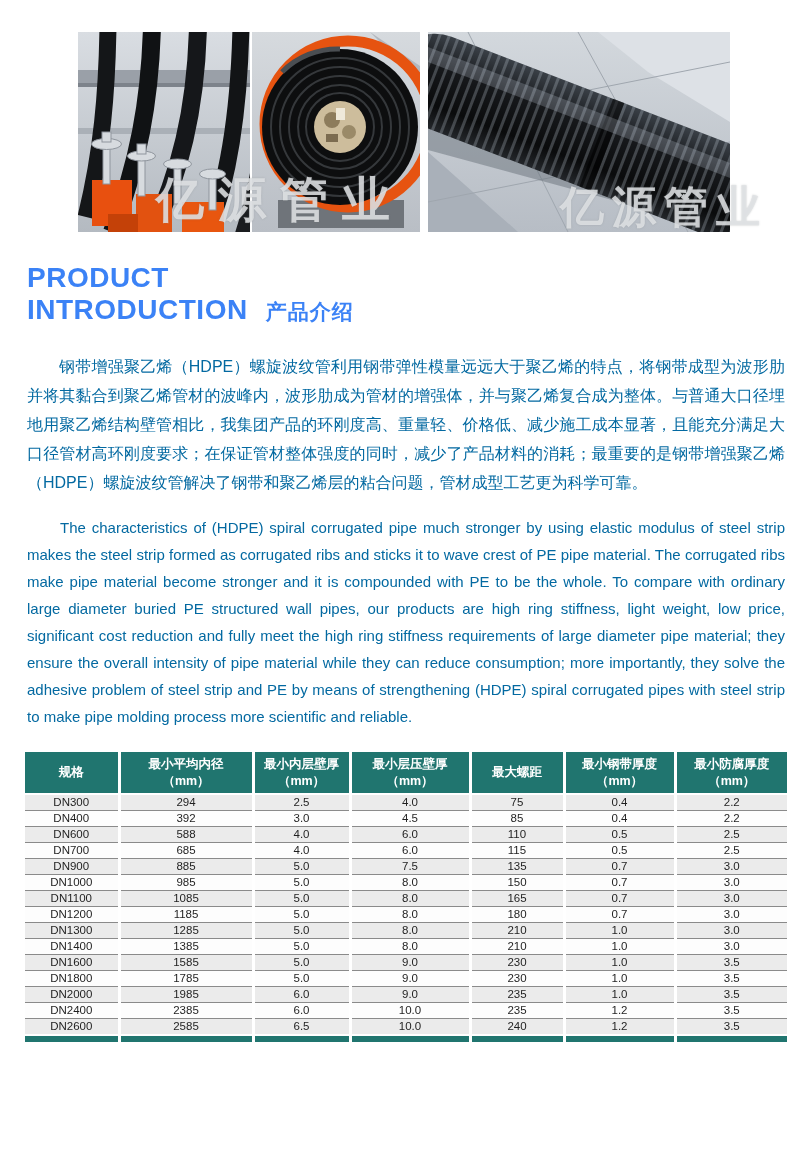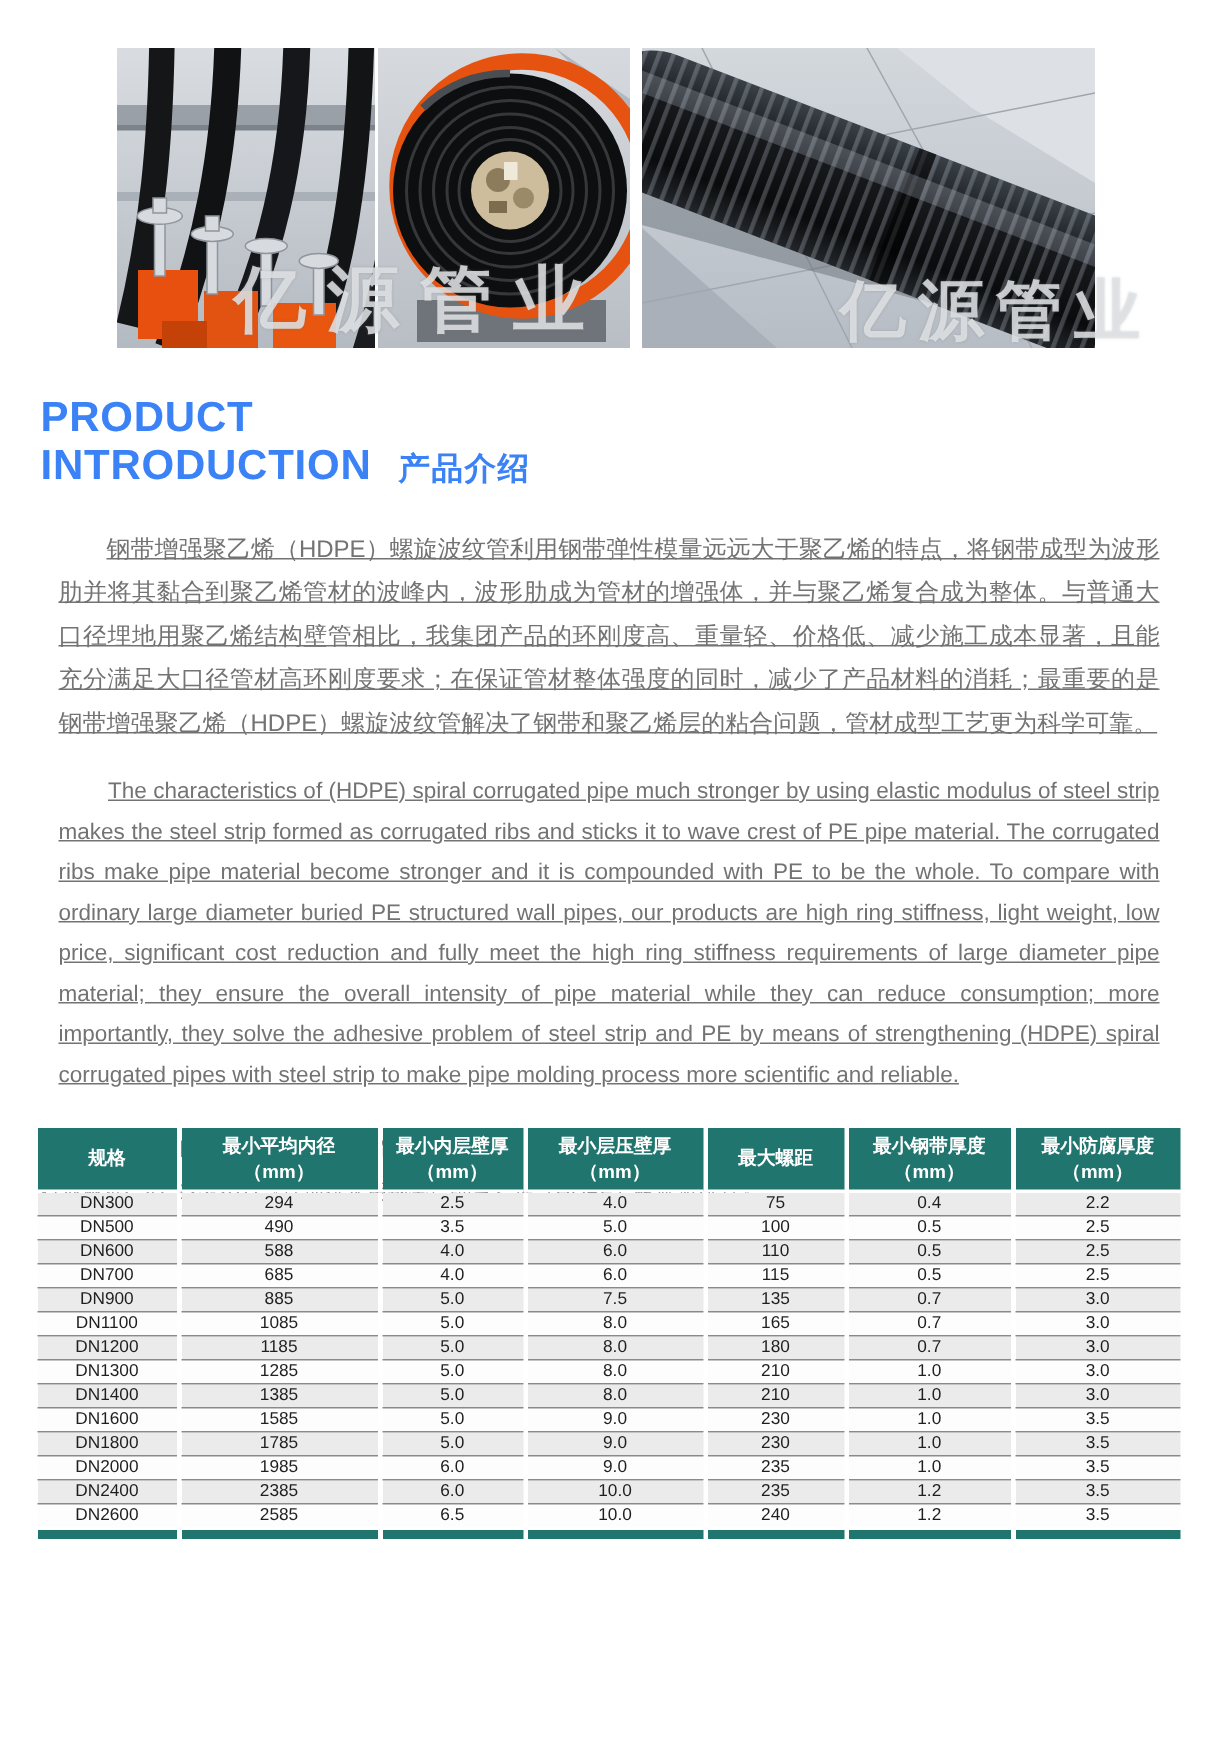--- a/index.html
+++ b/index.html
@@ -17,21 +17,21 @@
              font-weight:bold;color:rgba(225,227,229,0.85);white-space:nowrap;
              text-shadow:0 0 2px rgba(120,125,130,0.35);pointer-events:none;}
   .wm-1{left:156px;top:136px;font-size:48px;letter-spacing:14px;}
   .wm-2{left:560px;top:146px;font-size:44px;letter-spacing:8px;}
 
   
   .content{position:absolute;top:262px;left:27px;width:758px;}
   .main-title{font-size:28px;line-height:1.14;font-weight:bold;color:#3b82f6;
               letter-spacing:0.5px;margin:0;}
   .main-title .zh{font-size:21px;letter-spacing:1px;margin-left:18px;}
-  .para{margin:12px;text-align:justify;color:#737373;text-decoration:underline;}
+  .para{margin:0;text-align:justify;color:#0369a1;}
   .para-zh{margin-top:26px;font-size:16px;line-height:29px;text-indent:2em;}
   .para-en{margin-top:17px;font-size:15px;line-height:27px;text-indent:2.2em;}
 
   
   .std-head{margin-top:24px;font-weight:bold;color:#111;font-size:17px;}
   .std-head .bullet{font-size:12px;vertical-align:2px;margin-right:6px;}
   .std-head .en{margin-left:10px;font-size:16px;letter-spacing:0.3px;}
   .std-detail{margin-top:9px;font-size:14px;color:#2e2e2e;}
 
   
@@ -224,27 +224,27 @@
           <tr>
             <td>DN300</td>
             <td>294</td>
             <td>2.5</td>
             <td>4.0</td>
             <td>75</td>
             <td>0.4</td>
             <td>2.2</td>
           </tr>
           <tr>
-            <td>DN500</td>
-            <td>490</td>
-            <td>3.5</td>
-            <td>5.0</td>
-            <td>100</td>
-            <td>0.5</td>
-            <td>2.5</td>
+            <td>DN400</td>
+            <td>392</td>
+            <td>3.0</td>
+            <td>4.5</td>
+            <td>85</td>
+            <td>0.4</td>
+            <td>2.2</td>
           </tr>
           <tr>
             <td>DN600</td>
             <td>588</td>
             <td>4.0</td>
             <td>6.0</td>
             <td>110</td>
             <td>0.5</td>
             <td>2.5</td>
           </tr>
@@ -260,20 +260,29 @@
           <tr>
             <td>DN900</td>
             <td>885</td>
             <td>5.0</td>
             <td>7.5</td>
             <td>135</td>
             <td>0.7</td>
             <td>3.0</td>
           </tr>
           <tr>
+            <td>DN1000</td>
+            <td>985</td>
+            <td>5.0</td>
+            <td>8.0</td>
+            <td>150</td>
+            <td>0.7</td>
+            <td>3.0</td>
+          </tr>
+          <tr>
             <td>DN1100</td>
             <td>1085</td>
             <td>5.0</td>
             <td>8.0</td>
             <td>165</td>
             <td>0.7</td>
             <td>3.0</td>
           </tr>
           <tr>
             <td>DN1200</td>

